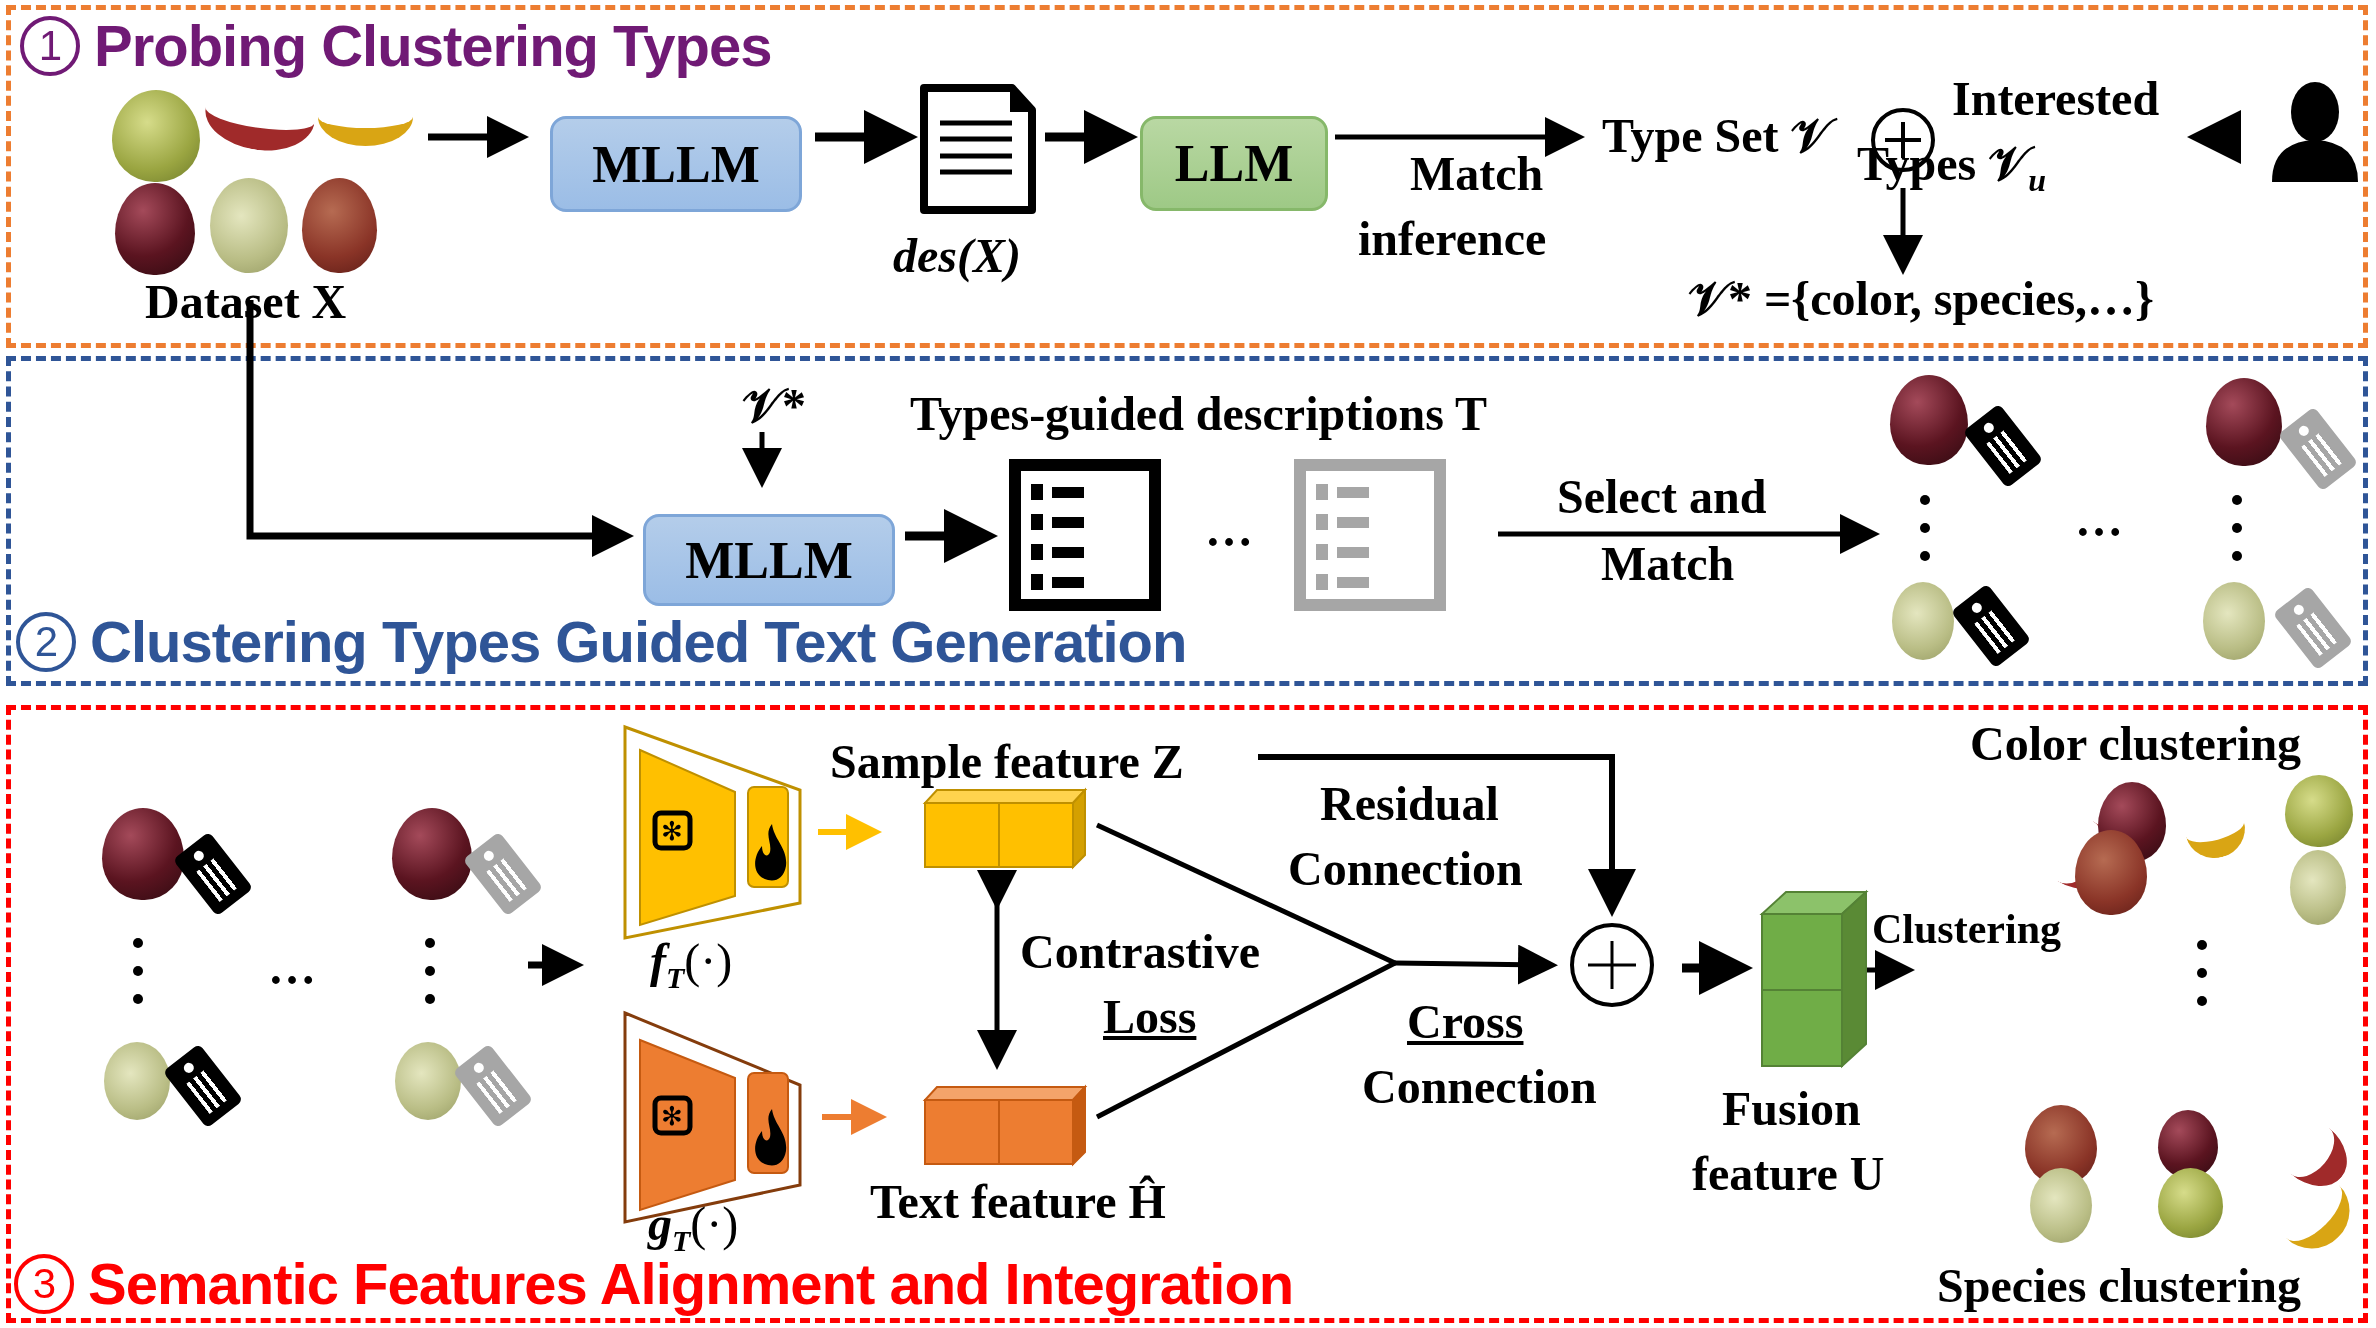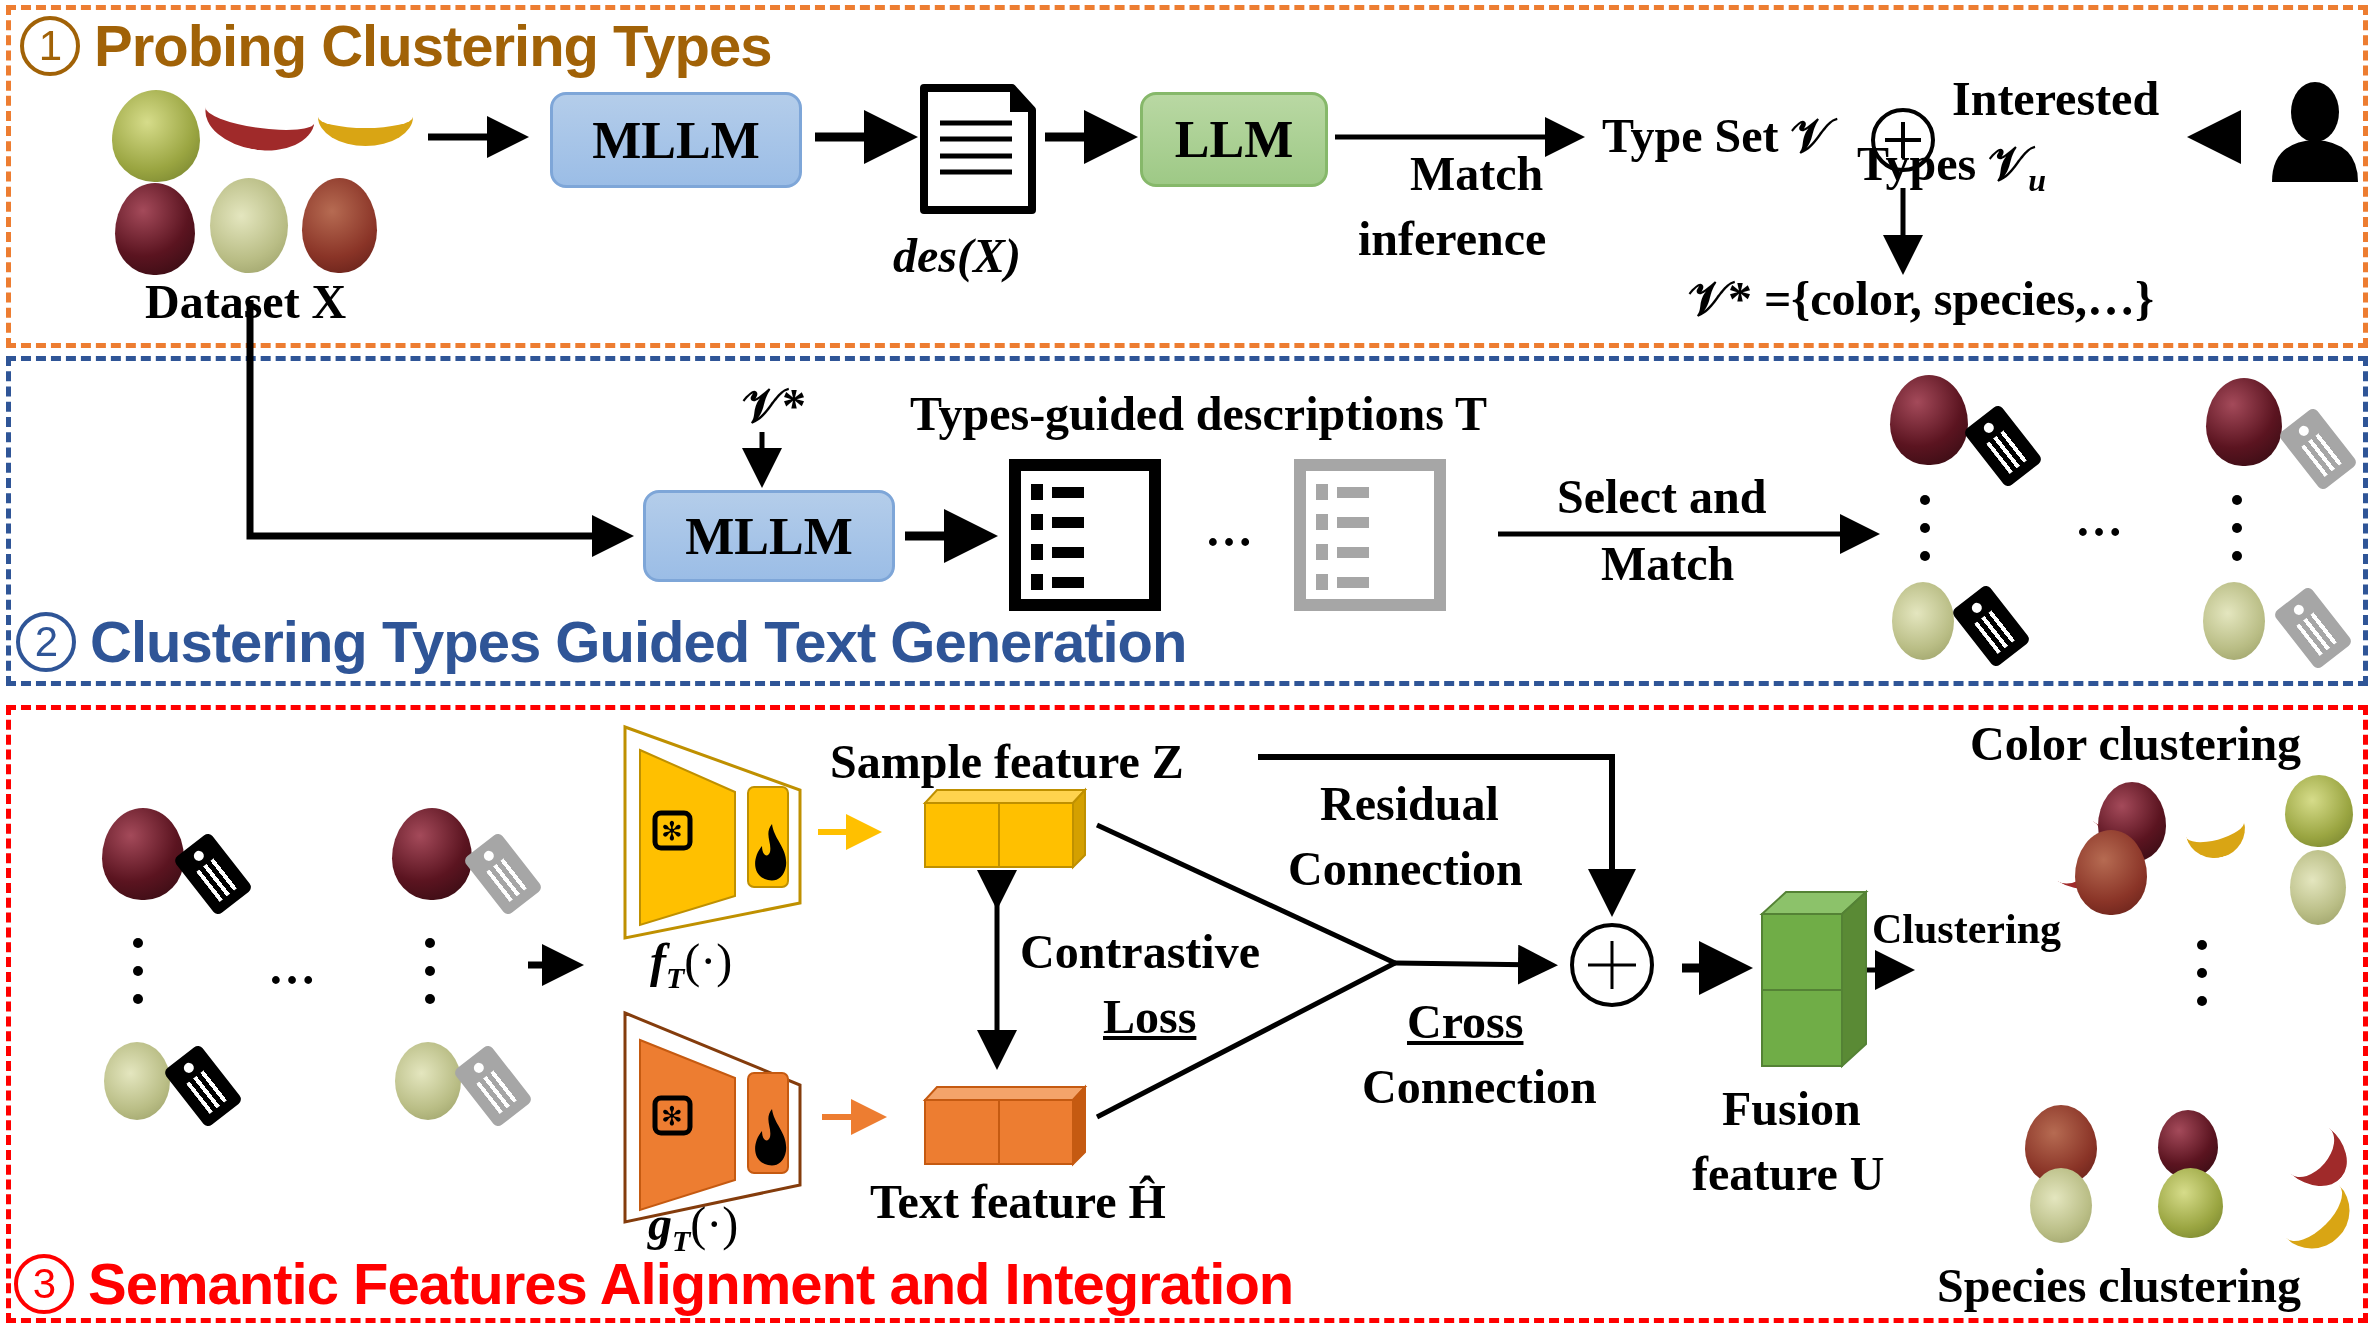--- a/index.html
+++ b/index.html
@@ -12,21 +12,21 @@
   .sec-title { position:absolute; font-family:"Liberation Sans", sans-serif; font-weight:bold;
                font-size:58px; white-space:nowrap; letter-spacing:-1px; }
   .circ-num { display:inline-block; width:52px; height:52px; border:4px solid currentColor;
               border-radius:50%; text-align:center; line-height:52px; font-size:42px;
               font-weight:normal; margin-right:14px; vertical-align:6px; }
   .lbl { position:absolute; font-family:"Liberation Serif", serif; font-weight:bold;
          font-size:48px; white-space:nowrap; line-height:1.0; text-align:center; }
   .lbl-n { font-weight:normal;text-align:right; }
   .box { position:absolute; border-radius:16px; box-sizing:border-box;
          font-family:"Liberation Serif", serif; font-weight:bold; font-size:52px;
-         display:flex; align-items:center; justify-content:center; }
+         display:flex; align-items:center; justify-content:center;margin-top:24px; }
   .mllm { background:linear-gradient(#b4cdea,#9bbde6); border:3px solid #7ea6d8; }
   .llm  { background:linear-gradient(#b9d8a3,#9ec986); border:3px solid #86b86a; }
   svg.overlay { position:absolute; left:0; top:0; }
   .fruit { position:absolute; border-radius:50% 50% 48% 48% / 55% 55% 45% 45%; }
   .apple-green { background:radial-gradient(circle at 40% 35%, #d6dc8a, #9aa541 60%, #6d7a2a); }
   .apple-red { background:radial-gradient(circle at 35% 30%, #a44a5a, #5b1420 55%, #2e0a10); }
   .grape { background:radial-gradient(circle at 40% 40%, #e4e6bf, #b9bd85 60%, #959a62); border-radius:50%; }
   .grape-red { background:radial-gradient(circle at 40% 35%, #b66b52, #8a3427 60%, #5e1d17); }
   .banana-red { position:absolute; border-bottom:22px solid #a02a2a; border-radius:0 0 60% 60%; }
   .banana-yellow { position:absolute; border-bottom:18px solid #d9a514; border-radius:0 0 60% 60%; }
@@ -161,21 +161,21 @@
     <rect x="999" y="1100" width="74" height="64" fill="#ED7D31" stroke="#C55A11" stroke-width="2"></rect>
   </g>
   <g>
     <polygon points="1762,914 1842,914 1866,892 1786,892" fill="#8CC26A" stroke="#548235" stroke-width="2"></polygon>
     <polygon points="1842,914 1866,892 1866,1044 1842,1066" fill="#5A8A35" stroke="#548235" stroke-width="2"></polygon>
     <rect x="1762" y="914" width="80" height="76" fill="#70AD47" stroke="#548235" stroke-width="2"></rect>
     <rect x="1762" y="990" width="80" height="76" fill="#70AD47" stroke="#548235" stroke-width="2"></rect>
   </g>
 </svg>
 
-<div class="sec-title" style="left:20px; top:12px; color:#a16207;">
+<div class="sec-title" style="left:20px; top:12px; color:#701a75;">
   <span class="circ-num">1</span><span>Probing Clustering Types</span>
 </div>
 
 <div>
   <div class="fruit apple-green" style="left:112px; top:90px; width:88px; height:92px;"></div>
   <div class="banana-red" style="left:205px; top:80px; width:110px; height:48px; transform:rotate(8deg);"></div>
   <div class="banana-yellow" style="left:318px; top:88px; width:95px; height:40px;"></div>
   <div class="fruit apple-red" style="left:115px; top:183px; width:80px; height:92px;"></div>
   <div class="fruit grape" style="left:210px; top:178px; width:78px; height:95px;"></div>
   <div class="fruit grape-red" style="left:302px; top:178px; width:75px; height:95px;"></div>

